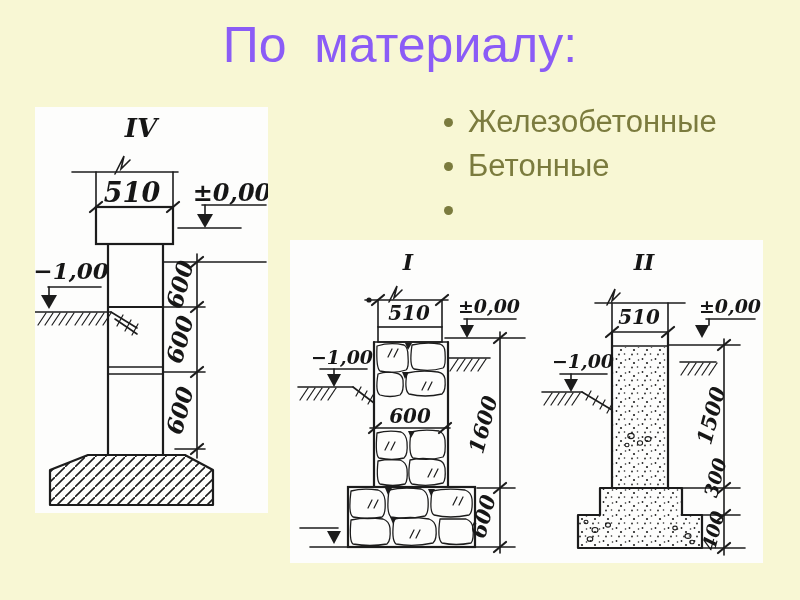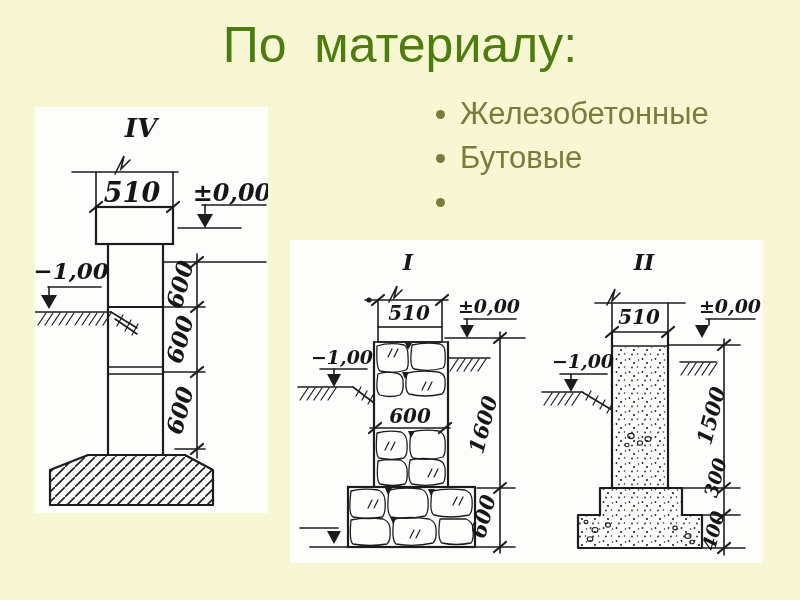--- a/index.html
+++ b/index.html
@@ -1,20 +1,20 @@
 <!DOCTYPE html>
 <html><head>
 <meta charset="utf-8">
 <style>
   html,body{margin:0;padding:0;background:#f8f7d4;}
   .slide{position:relative;width:800px;height:600px;background:#f8f7d4;overflow:hidden;
          font-family:"Liberation Sans",sans-serif;}
   .title{position:absolute;left:0;top:16px;width:800px;text-align:center;
-         font-size:50px;color:#4d7c0f;white-space:pre;letter-spacing:0px;}
-  .bullets{position:absolute;left:436px;top:92px;margin:0;padding:0;list-style:none;}
+         font-size:50px;color:#8b5cf6;white-space:pre;letter-spacing:0px;}
+  .bullets{position:absolute;left:436px;top:92px;margin:8px;padding:0;list-style:none;}
   .bullets li{display:flex;align-items:center;height:44px;font-size:31px;color:#7b7b3e;}
   .dot{width:9px;height:9px;border-radius:50%;background:#7b7b3e;margin-right:15px;flex:0 0 auto;}
   .panel{position:absolute;background:#fdfdfc;}
   .panel-iv{left:35px;top:107px;width:233px;height:406px;}
   .panel-right{left:290px;top:240px;width:473px;height:323px;}
   svg .ln{fill:none;stroke:#1c1c1c;stroke-width:1.6;stroke-linecap:round;}
   svg .ln2{fill:none;stroke:#1c1c1c;stroke-width:2.2;stroke-linecap:round;}
   svg .thin{fill:none;stroke:#1c1c1c;stroke-width:1.2;stroke-linecap:round;}
   svg .fil{fill:#1c1c1c;stroke:none;}
   svg .stn{fill:none;stroke:#1c1c1c;stroke-width:1.3;stroke-linejoin:round;}
@@ -28,21 +28,21 @@
 
   <div class="title">По  материалу:</div>
 
   <ul class="bullets">
     <li>
       <span class="dot"></span>
       <span>Железобетонные</span>
     </li>
     <li>
       <span class="dot"></span>
-      <span>Бутовые</span>
+      <span>Бетонные</span>
     </li>
     <li>
       <span class="dot"></span>
     </li>
   </ul>
 
   <div class="panel panel-iv">
     <svg width="233" height="406" viewBox="0 0 233 406">
       <defs>
         <path id="t1" class="ln2" d="M-6,5 L6,-5"></path>

